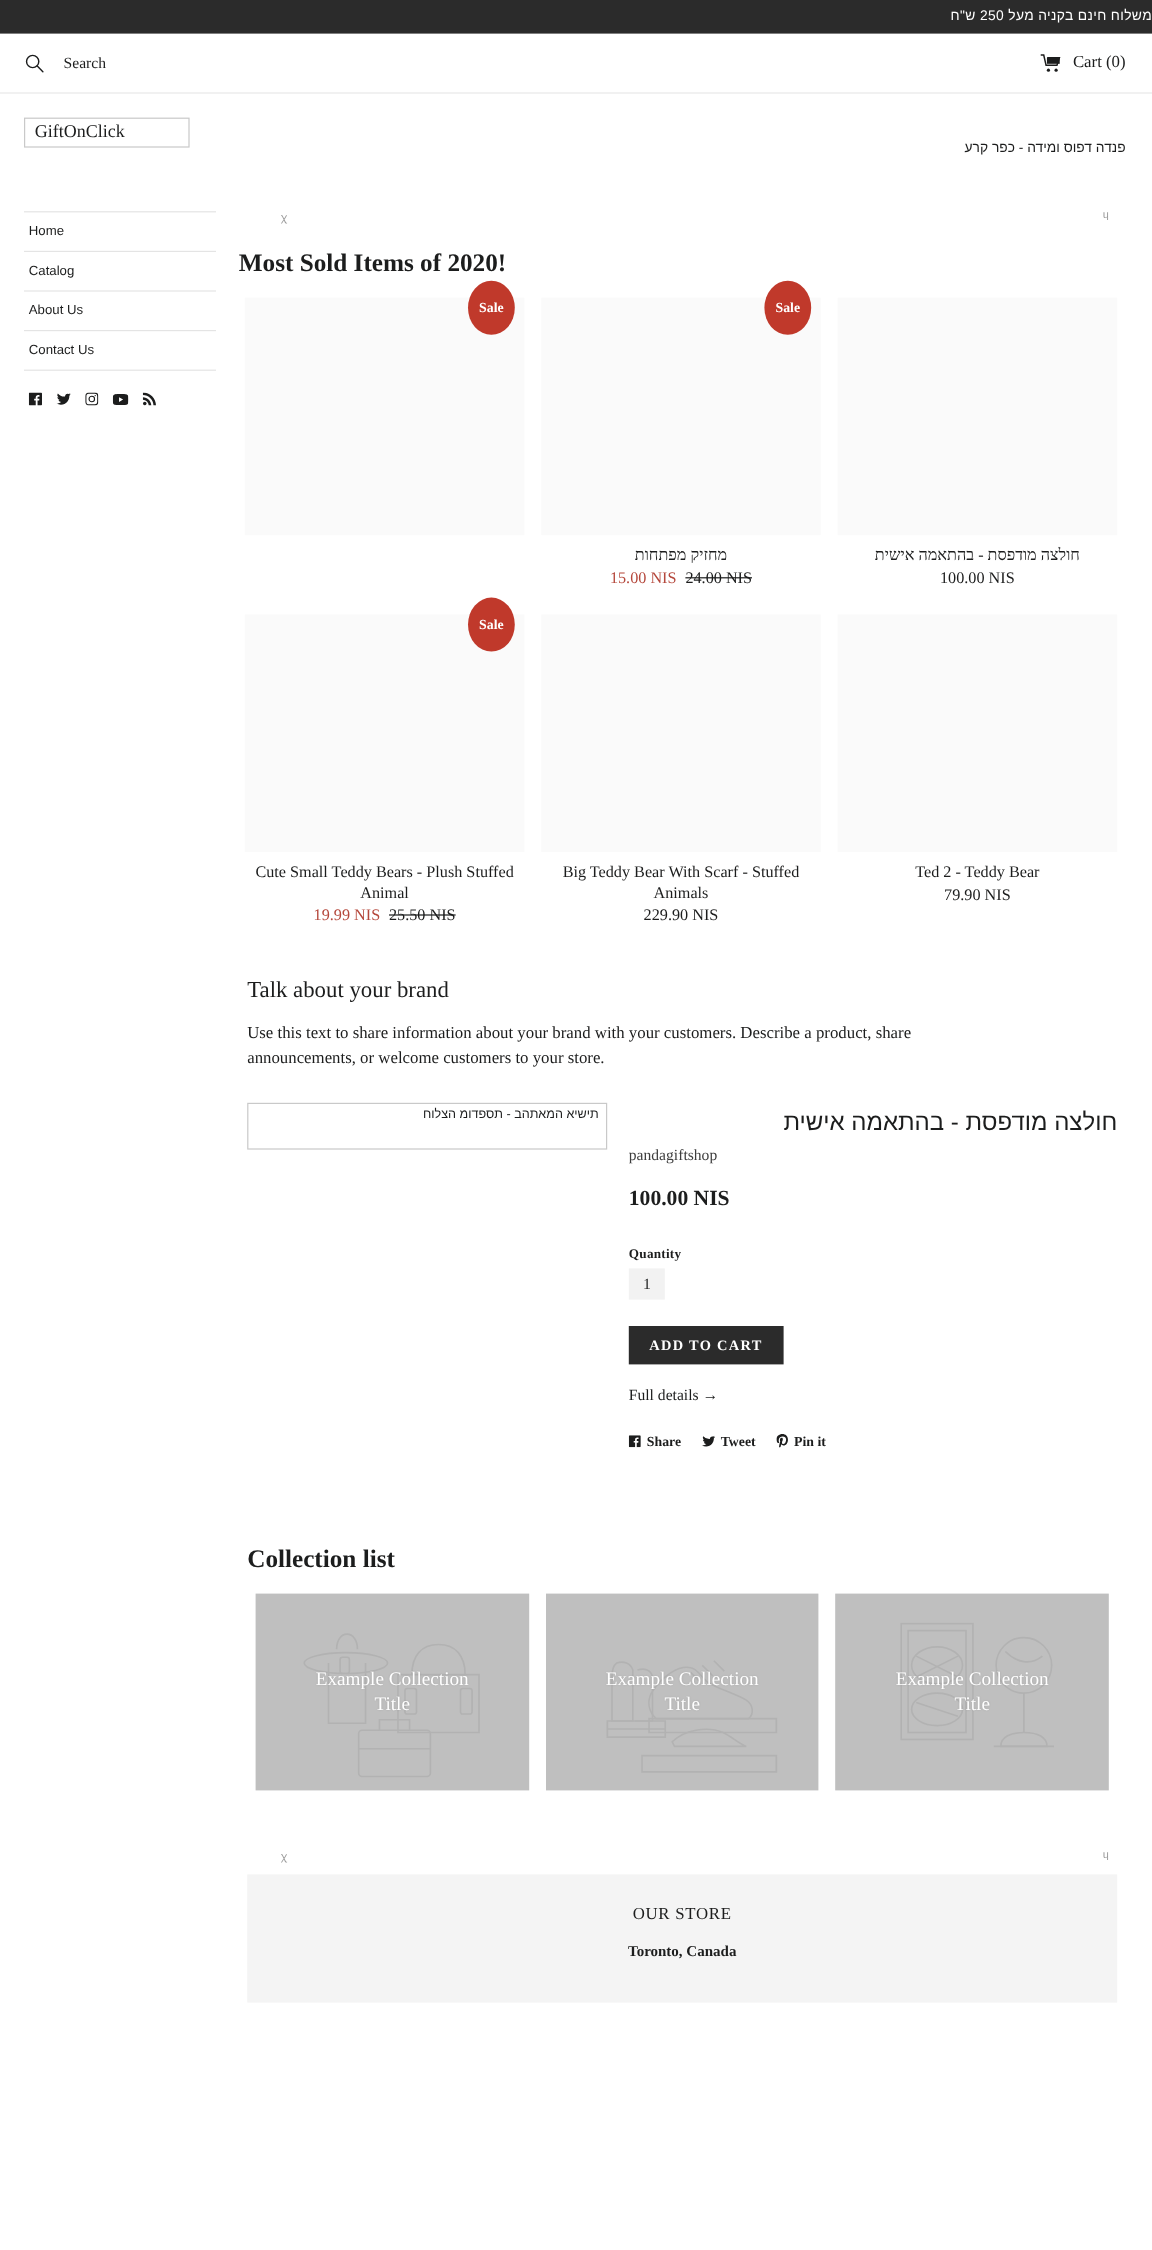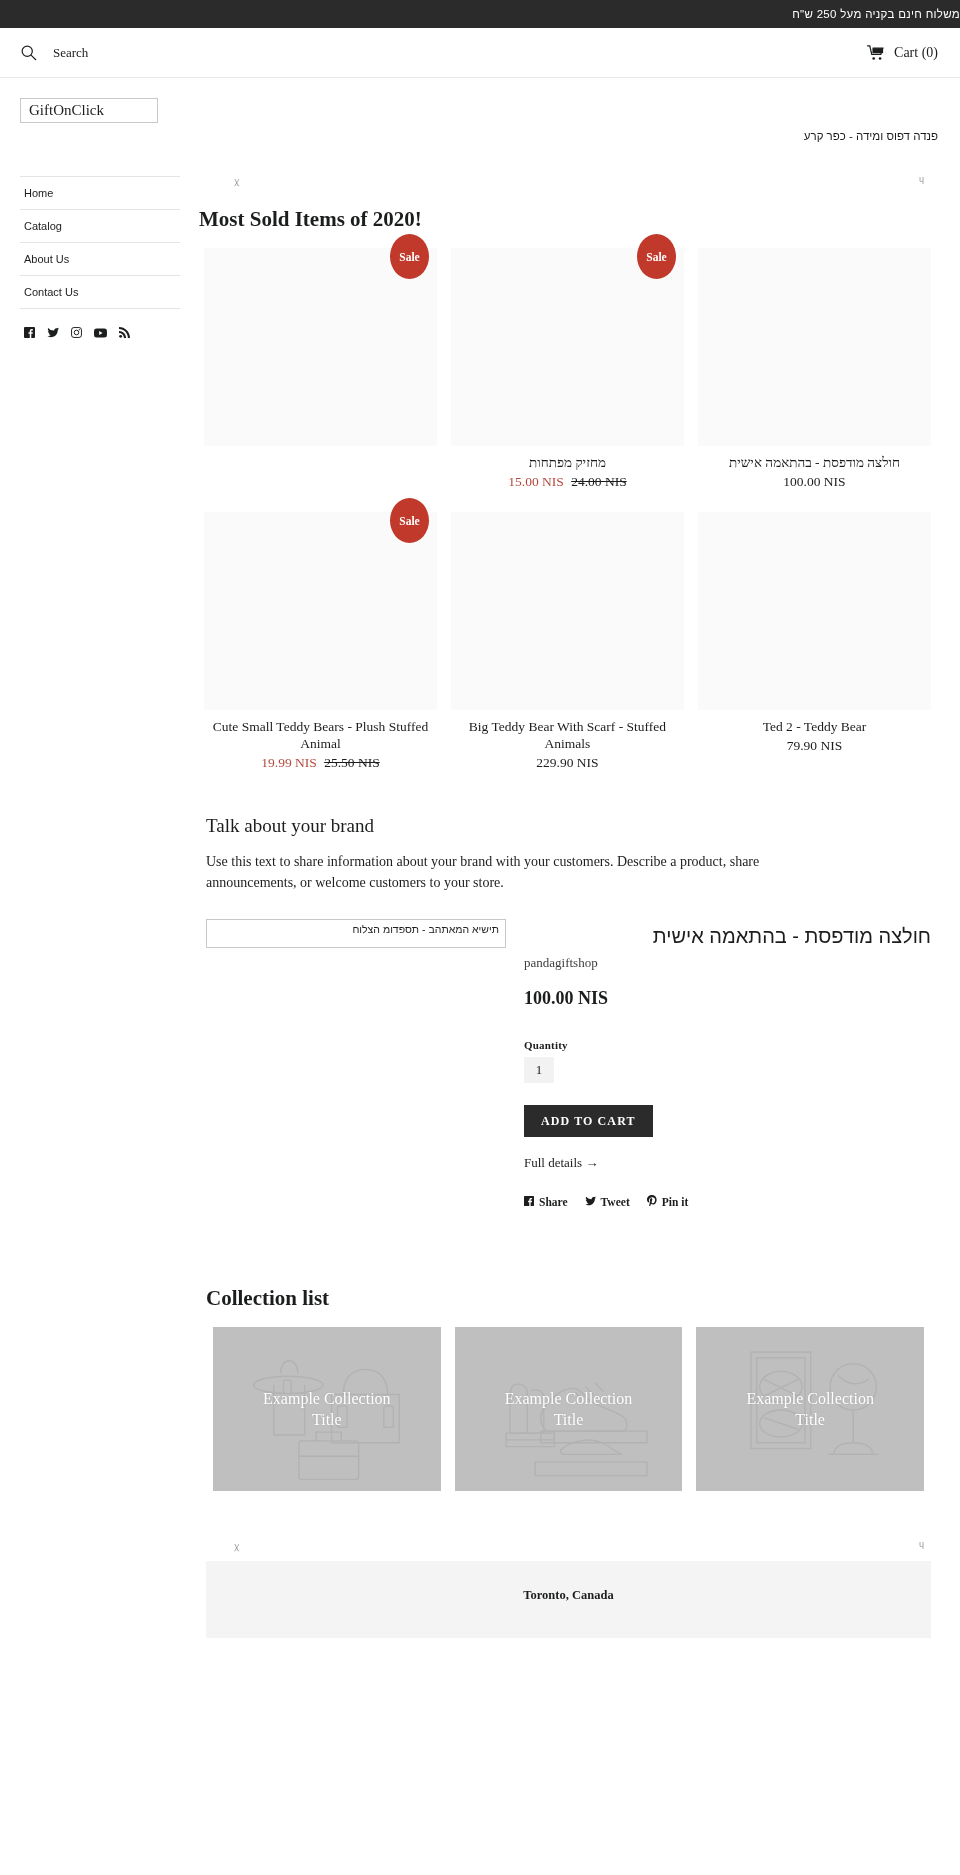--- a/index.html
+++ b/index.html
@@ -58,21 +58,21 @@
     padding: 2px 8px 3px 8px;
     width: 138px;
     font-family: "Liberation Serif", serif;
     font-size: 15px;
     line-height: 18px;
     color: #1c1d1d;
   }
   .tagline {
     position: absolute;
     right: 22px;
-    top: 52px;
+    top: 40px;
     direction: rtl;
     font-family: "Liberation Sans", sans-serif;
     font-size: 11.5px;
     color: #1c1d1d;
   }
 
   
   .page { display: flex; align-items: flex-start; padding: 0 22px 0 20px; }
   .sidebar { width: 160px; flex: 0 0 160px; padding-top: 42px; }
   .content { flex: 1 1 auto; padding-left: 17px; padding-top: 40px; }
@@ -184,21 +184,21 @@
     max-width: 612px;
   }
 
   
   .featured { display: flex; padding: 26px 7px 0 9px; gap: 18px; }
   .feat-media { flex: 0 0 300px; }
   .feat-imgbox {
     border: 1px solid #c9c9c9;
     background: #fff;
     width: 300px;
-    padding: 2px 6px 10px 6px;
+    padding: 2px 6px 20px 6px;
     direction: rtl;
     font-family: "Liberation Sans", sans-serif;
     font-size: 10.5px;
     color: #1c1d1d;
     line-height: 15px;
   }
   .feat-info { flex: 1 1 auto; padding-top: 4px; }
   .feat-title {
     direction: rtl;
     text-align: right;
@@ -596,17 +596,18 @@
         </div>
       </div>
     </section>
 
     <div class="marker-row" style="margin-top:48px;">
       <span class="marker left">ꭓ</span>
       <span class="marker right">ɥ</span>
     </div>
 
     <footer class="footer">
+      <h3>OUR STORE</h3>
       <p>Toronto, Canada</p>
     </footer>
 
   </main>
 </div>
 
 </body></html>

